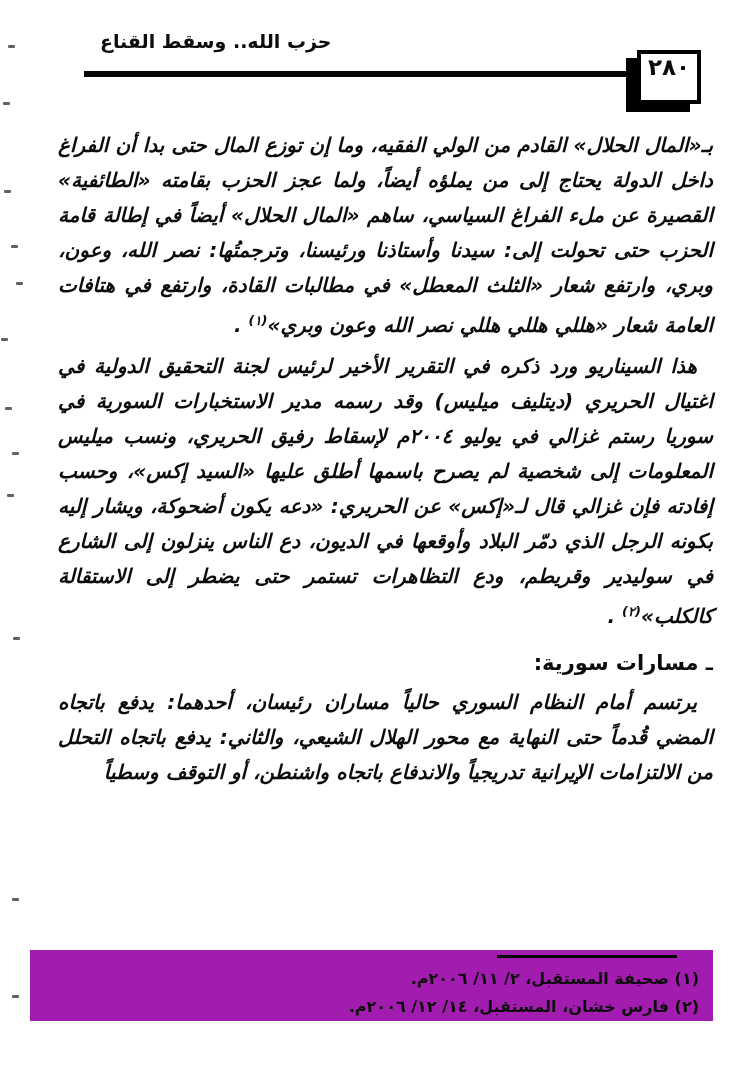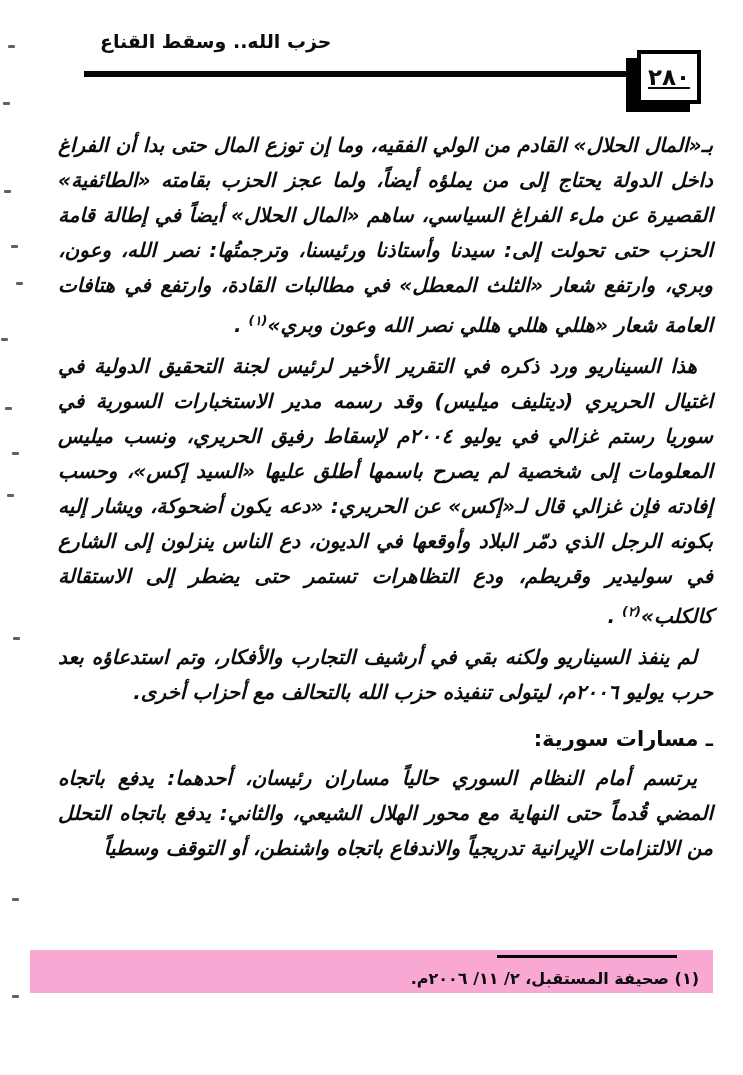--- a/index.html
+++ b/index.html
@@ -29,21 +29,21 @@
     width: 548px; height: 6px;
     background: #070707;
   }
   .pagenum-box {
     position: absolute;
     top: 50px; right: 42px;
     width: 56px; height: 46px;
     border: 4px solid #000;
     background: #fff;
     box-shadow: -11px 8px 0 0 #000;
-    display: flex; align-items: center; justify-content: center; text-decoration: underline;
+    display: flex; justify-content: center;
   }
   .pagenum { font-size: 23px; font-weight: bold; letter-spacing: 2px; }
 
   
   .body {
     padding: 16px 30px 0 58px;
     font-size: 20px;
     font-weight: bold;
     line-height: 35px;
     text-align: justify;
@@ -54,21 +54,21 @@
   .heading {
     font-size: 21px; font-weight: bold;
     margin: 12px 0 4px; text-indent: 0;
     text-align: right;
   }
 
   
   .footnotes {
     position: absolute;
     top: 950px; right: 30px; left: 30px;
-    background: #f9a8d4;
+    background: #a21caf;
     padding-top: 5px;
     font-size: 16px; font-weight: bold;
     line-height: 28px;
   }
   .fn-rule {
     width: 180px; height: 3px;
     background: #000;
     margin: 0 36px 7px 0;
   }
   .fn-line { padding-right: 14px; }
@@ -95,31 +95,31 @@
     </div>
   </header>
 
   <main class="body">
 
     <p class="para flush"><span>بـ«المال الحلال» القادم من الولي الفقيه، وما إن توزع المال حتى بدا أن الفراغ داخل الدولة يحتاج إلى من يملؤه أيضاً، ولما عجز الحزب بقامته «الطائفية» القصيرة عن ملء الفراغ السياسي، ساهم «المال الحلال» أيضاً في إطالة قامة الحزب حتى تحولت إلى: سيدنا وأستاذنا ورئيسنا، وترجمتُها: نصر الله، وعون، وبري، وارتفع شعار «الثلث المعطل» في مطالبات القادة، وارتفع في هتافات العامة شعار «هللي هللي هللي نصر الله وعون وبري»</span><sup class="fnref">(١)</sup><span> .</span></p>
 
 
     <p class="para"><span>هذا السيناريو ورد ذكره في التقرير الأخير لرئيس لجنة التحقيق الدولية في اغتيال الحريري (ديتليف ميليس) وقد رسمه مدير الاستخبارات السورية في سوريا رستم غزالي في يوليو ٢٠٠٤م لإسقاط رفيق الحريري، ونسب ميليس المعلومات إلى شخصية لم يصرح باسمها أطلق عليها «السيد إكس»، وحسب إفادته فإن غزالي قال لـ«إكس» عن الحريري: «دعه يكون أضحوكة، ويشار إليه بكونه الرجل الذي دمّر البلاد وأوقعها في الديون، دع الناس ينزلون إلى الشارع في سوليدير وقريطم، ودع التظاهرات تستمر حتى يضطر إلى الاستقالة كالكلب»</span><sup class="fnref">(٢)</sup><span> .</span></p>
 
-    <p class="para"><span>لم ينفذ السيناريو ولكنه بقي في أرشيف التجارب والأفكار، وتم استدعاؤه بعد حرب يوليو ٢٠٠٦م، ليتولى تنفيذه حزب الله بالتحالف مع أحزاب أخرى.</span></p>
 
     <h2 class="heading">ـ مسارات سورية:</h2>
 
     <p class="para"><span>يرتسم أمام النظام السوري حالياً مساران رئيسان، أحدهما: يدفع باتجاه المضي قُدماً حتى النهاية مع محور الهلال الشيعي، والثاني: يدفع باتجاه التحلل من الالتزامات الإيرانية تدريجياً والاندفاع باتجاه واشنطن، أو التوقف وسطياً</span></p>
 
   </main>
 
   <footer class="footnotes">
     <div class="fn-rule"></div>
     <div class="fn-line">(١) صحيفة المستقبل، ٢/ ١١/ ٢٠٠٦م.</div>
+    <div class="fn-line">(٢) فارس خشان، المستقبل، ١٤/ ١٢/ ٢٠٠٦م.</div>
   </footer>
 
   <div class="artifact" style="left:8px;  top:45px;"></div>
   <div class="artifact" style="left:3px;  top:102px;"></div>
   <div class="artifact" style="left:4px;  top:190px;"></div>
   <div class="artifact" style="left:11px; top:245px;"></div>
   <div class="artifact" style="left:16px; top:282px;"></div>
   <div class="artifact" style="left:1px;  top:338px;"></div>
   <div class="artifact" style="left:5px;  top:407px;"></div>
   <div class="artifact" style="left:12px; top:452px;"></div>

